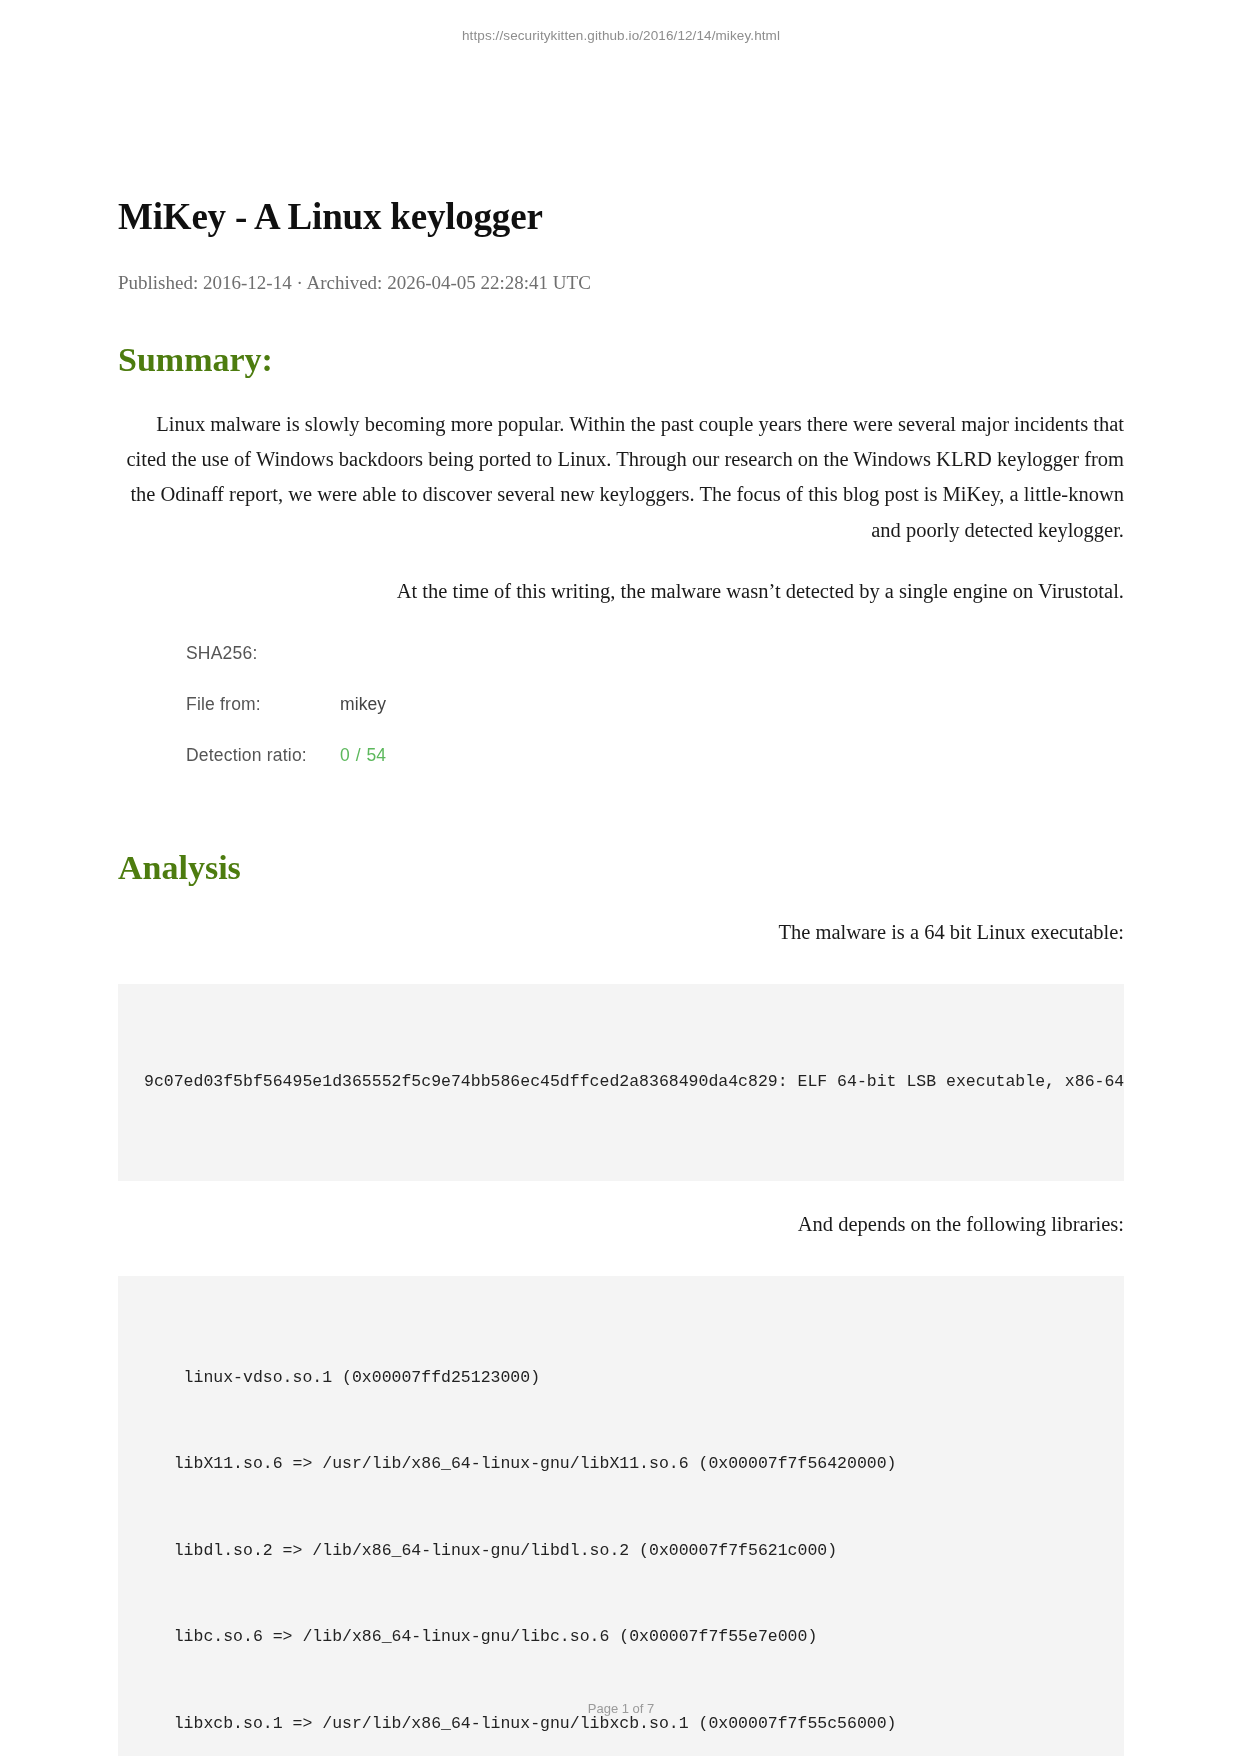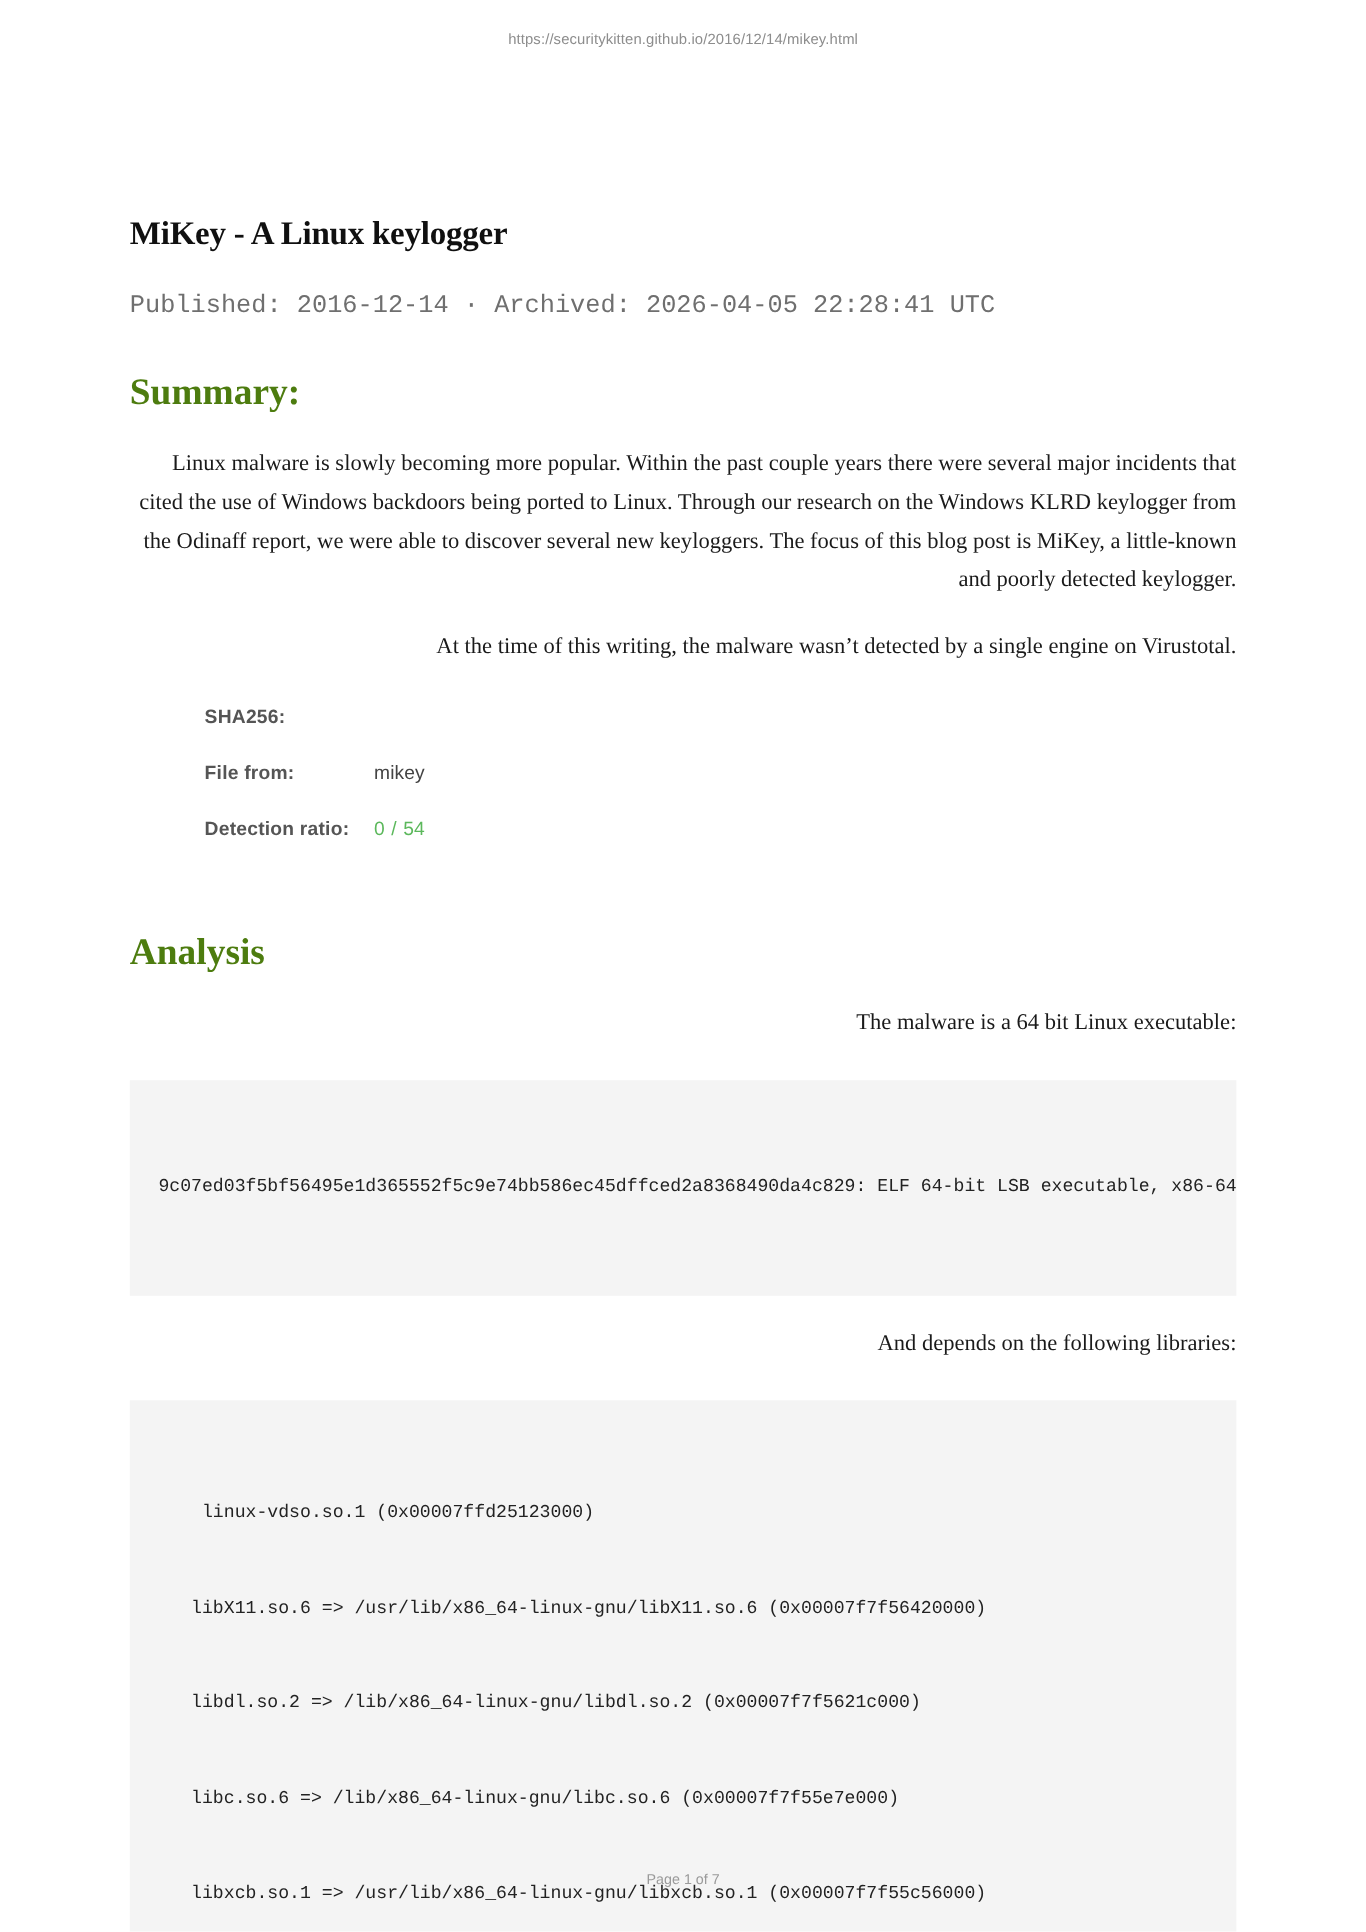--- a/index.html
+++ b/index.html
@@ -52,31 +52,31 @@
   
   .content {
     position: absolute;
     top: 196px;
     left: 118px;
     width: 1006px;
   }
 
   h1.doc-title {
     font-family: "Liberation Serif", serif;
-    font-size: 30px;
+    font-size: 37px;
     font-weight: bold;
     line-height: 1.12;
     margin: 0 0 0 0;
     color: #101010;
     letter-spacing: -0.2px;
   }
 
   .byline {
-    font-family: Liberation Mono, monospace;
-    font-size: 23px;
+    font-family: Liberation Serif, serif;
+    font-size: 19px;
     color: #6f6f6f;
     margin-top: 34px;
     margin-bottom: 0;
     line-height: 1.3;
   }
 
   h2.section-heading {
     font-family: "Liberation Serif", serif;
     font-size: 34px;
     font-weight: bold;
@@ -109,21 +109,20 @@
     display: flex;
     align-items: baseline;
     height: 51px;
   }
   .vt-label {
     width: 154px;
     flex: 0 0 154px;
     font-size: 17.5px;
     color: #555555;
     letter-spacing: 0.2px;
-    font-weight: bold;
   }
   .vt-value {
     font-size: 17.5px;
     color: #444444;
     letter-spacing: 0.1px;
     white-space: nowrap;
   }
   .vt-ratio {
     display: flex;
     gap: 6px;

